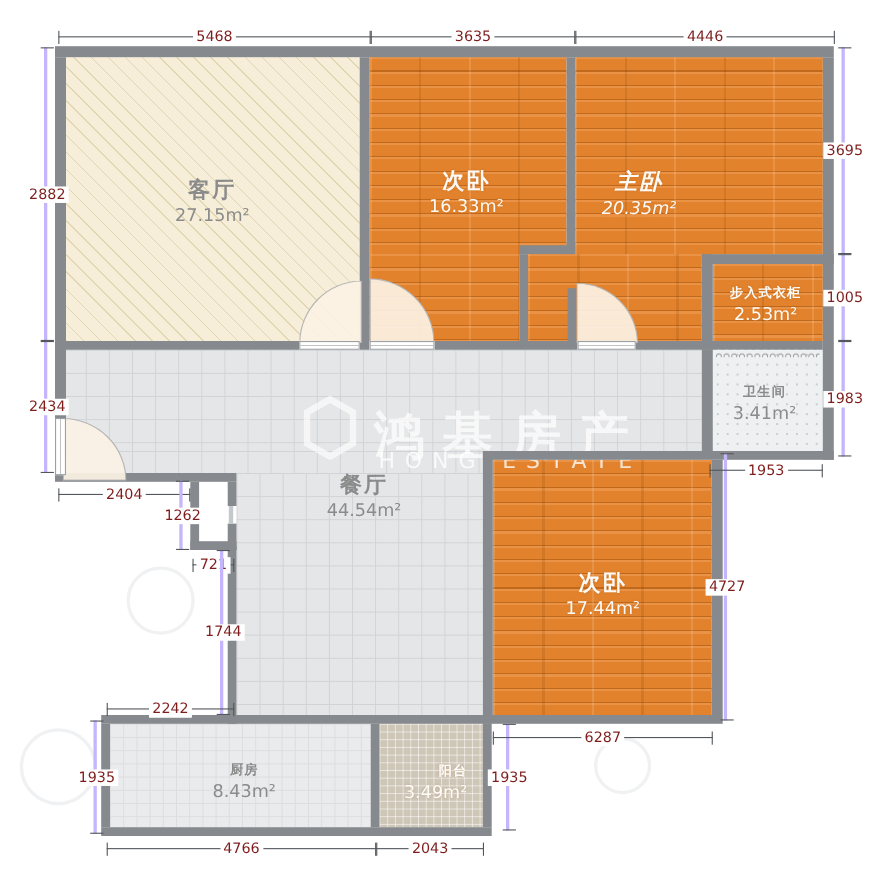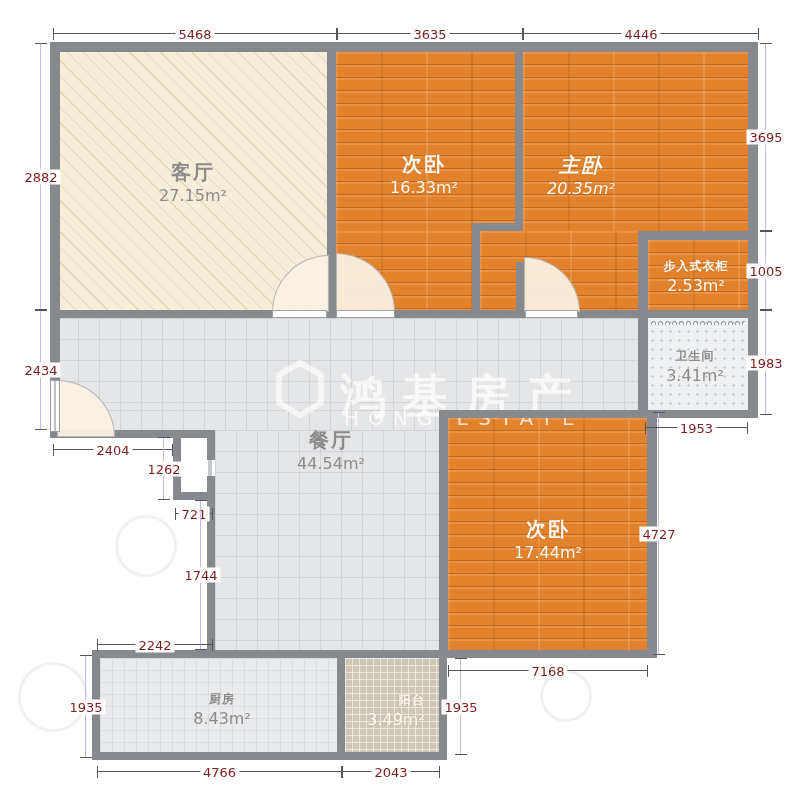--- a/index.html
+++ b/index.html
@@ -39,21 +39,21 @@
   .room-label{position:absolute;transform:translate(-50%,-50%);text-align:center;line-height:1.3;white-space:nowrap;pointer-events:none;}
   .room-label .rname{display:block;font-size:20px;letter-spacing:2px;font-weight:bold;}
   .room-label .rarea{display:block;font-size:16px;margin-top:1px;}
   .lbl-gray{color:#8b8b8b;}
   .lbl-white{color:rgba(255,255,255,0.96);text-shadow:0 0 2px rgba(160,90,20,0.35);}
   .lbl-sm .rname{font-size:12px;letter-spacing:1px;}
   
   .dim-h{position:absolute;height:0;border-top:1px solid #53575b;}
   .dim-h::before,.dim-h::after{content:"";position:absolute;top:-6px;width:1px;height:12px;background:#53575b;}
   .dim-h::before{left:0;} .dim-h::after{right:0;}
-  .dim-v{position:absolute;width:0;border-left:1px solid #c4b5fd;}
+  .dim-v{position:absolute;width:0;border-left:3px solid #c4b5fd;}
   .dim-v::before,.dim-v::after{content:"";position:absolute;left:-6px;height:1px;width:12px;background:#53575b;}
   .dim-v::before{top:0;} .dim-v::after{bottom:0;}
   .dim-label{position:absolute;background:#fff;color:#7f1d1d;font-size:13px;padding:0 3px;white-space:nowrap;}
   .dim-h .dim-label{left:50%;top:0;transform:translate(-50%,-50%);}
   .dim-v .dim-label{top:50%;left:0;transform:translate(-50%,-50%);}
   
   .wm{position:absolute;pointer-events:none;}
   .wm-cjk{font-size:46px;font-weight:bold;letter-spacing:16px;color:rgba(255,255,255,0.72);}
   .wm-latin{font-size:20px;letter-spacing:9px;color:rgba(255,255,255,0.78);}
   .ghost-ring{position:absolute;border:3px solid rgba(150,155,160,0.14);border-radius:50%;}
@@ -217,21 +217,21 @@
       <div class="dim-h" style="left: 97px; top: 771px; width: 245px;">
         <span class="dim-label">4766</span>
       </div>
       <div class="dim-h" style="left: 342px; top: 771px; width: 98px;">
         <span class="dim-label">2043</span>
       </div>
       <div class="dim-v" style="left: 460px; top: 658px; height: 97px;">
         <span class="dim-label">1935</span>
       </div>
       <div class="dim-h" style="left: 448px; top: 670px; width: 200px;">
-        <span class="dim-label">7168</span>
+        <span class="dim-label">6287</span>
       </div>
       <div class="dim-v" style="left: 658px; top: 412px; height: 243px;">
         <span class="dim-label">4727</span>
       </div>
       <div class="dim-h" style="left: 645px; top: 427px; width: 103px;">
         <span class="dim-label">1953</span>
       </div>
     </div>
 </div>
 

